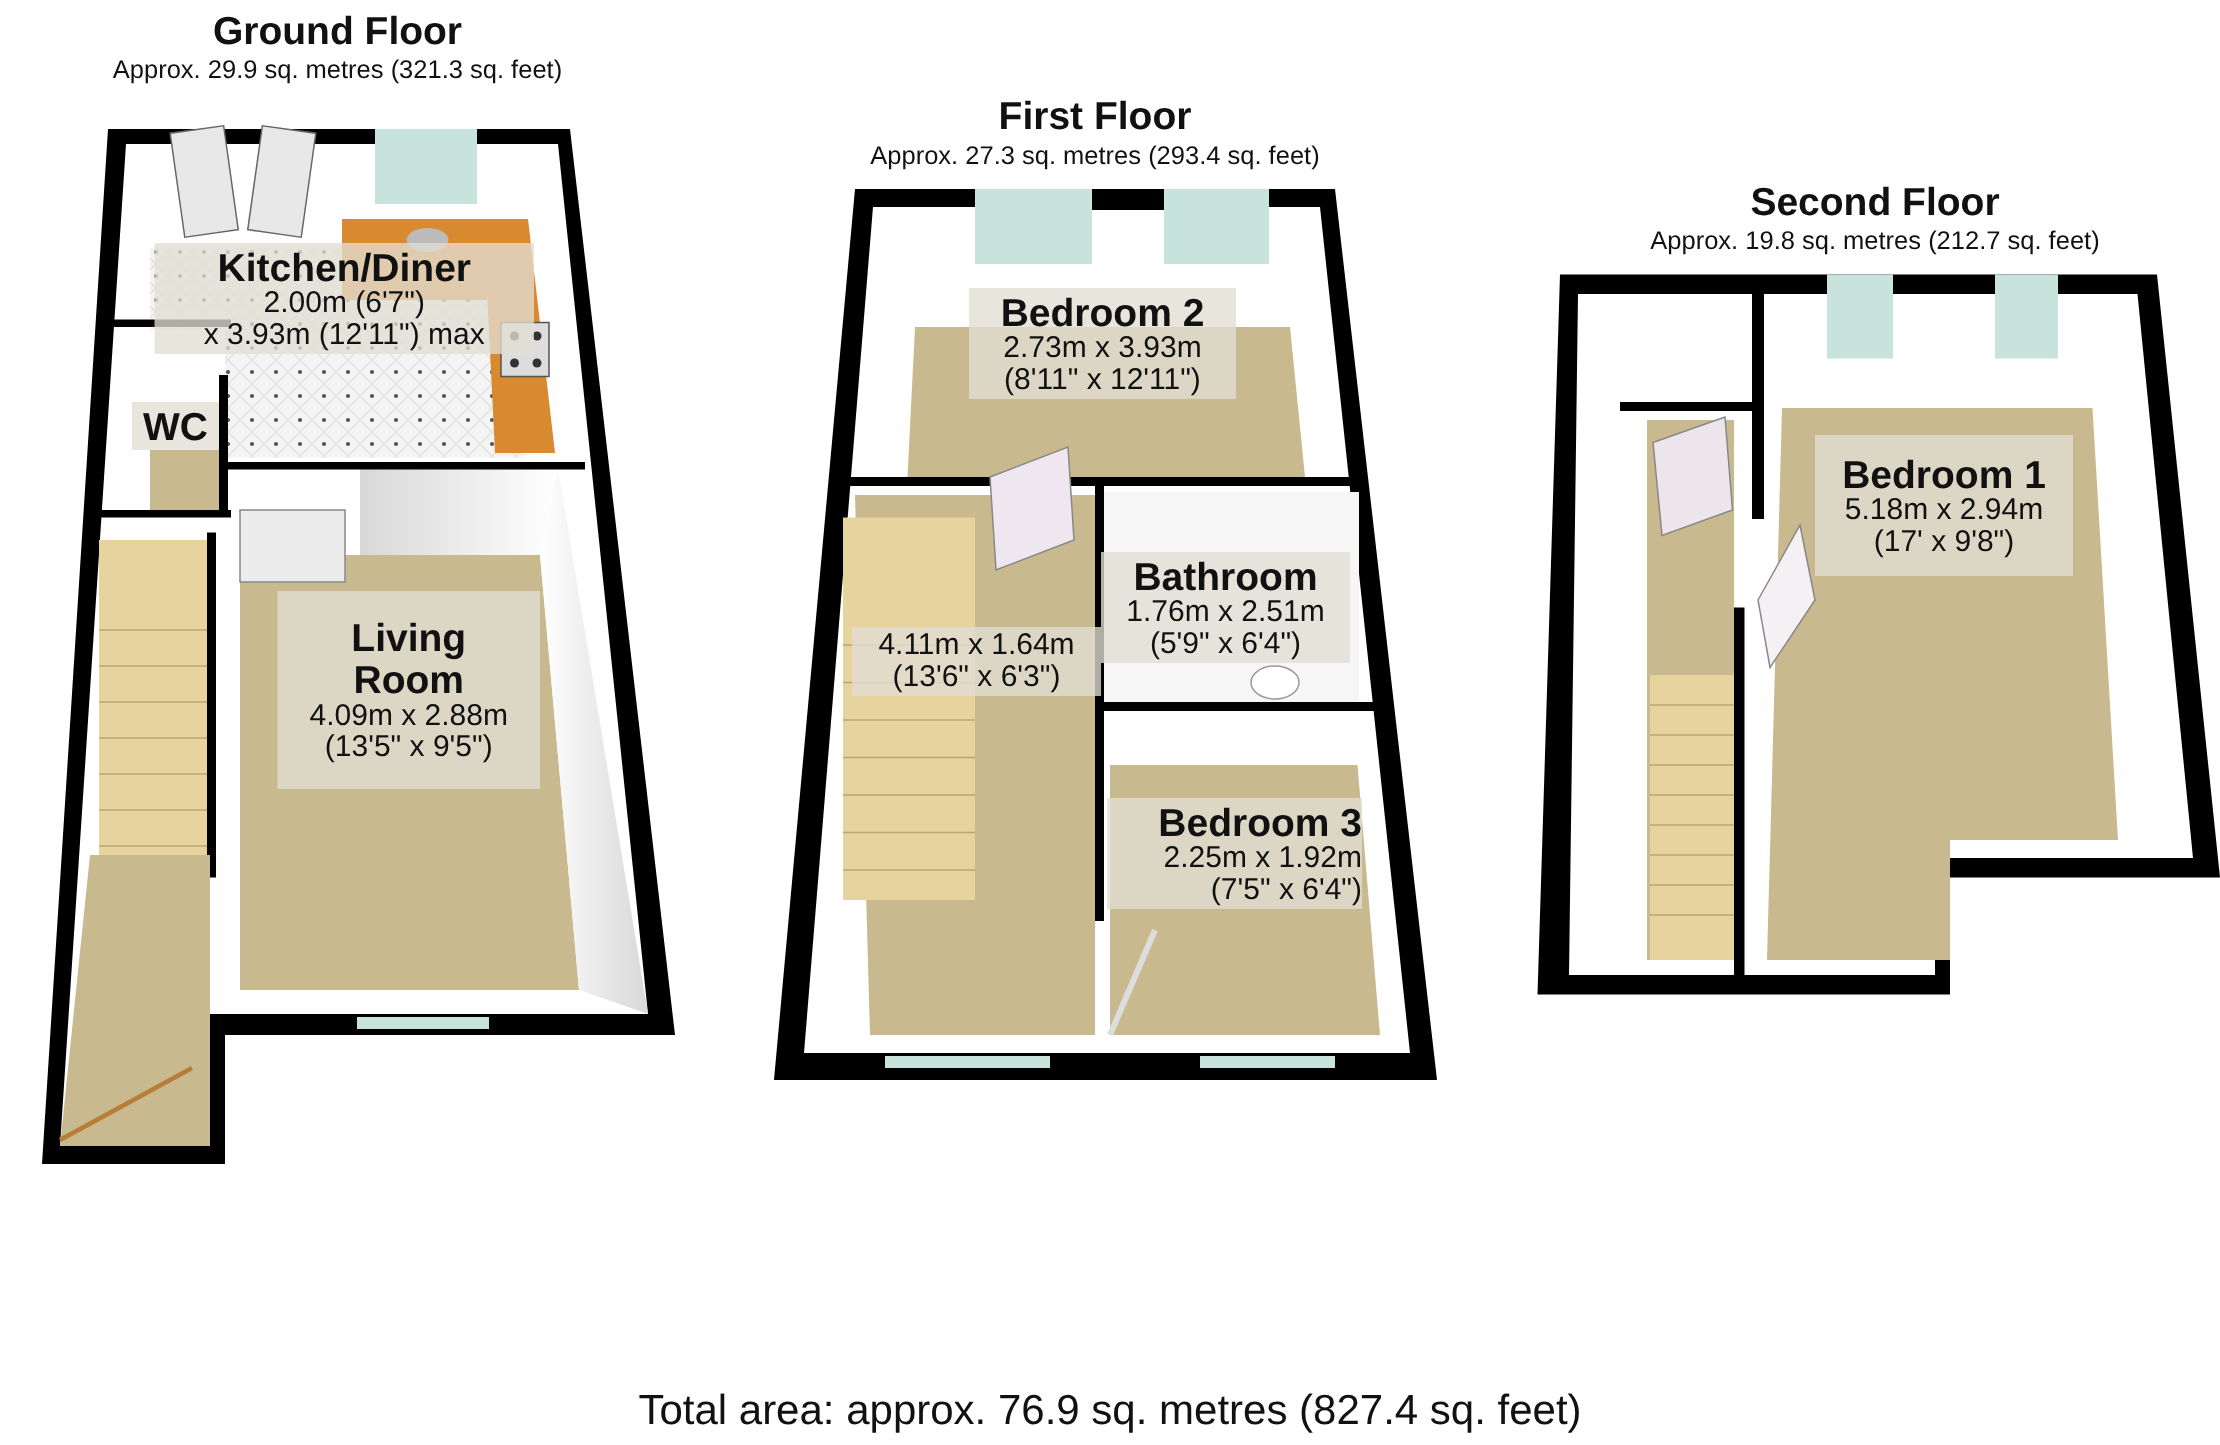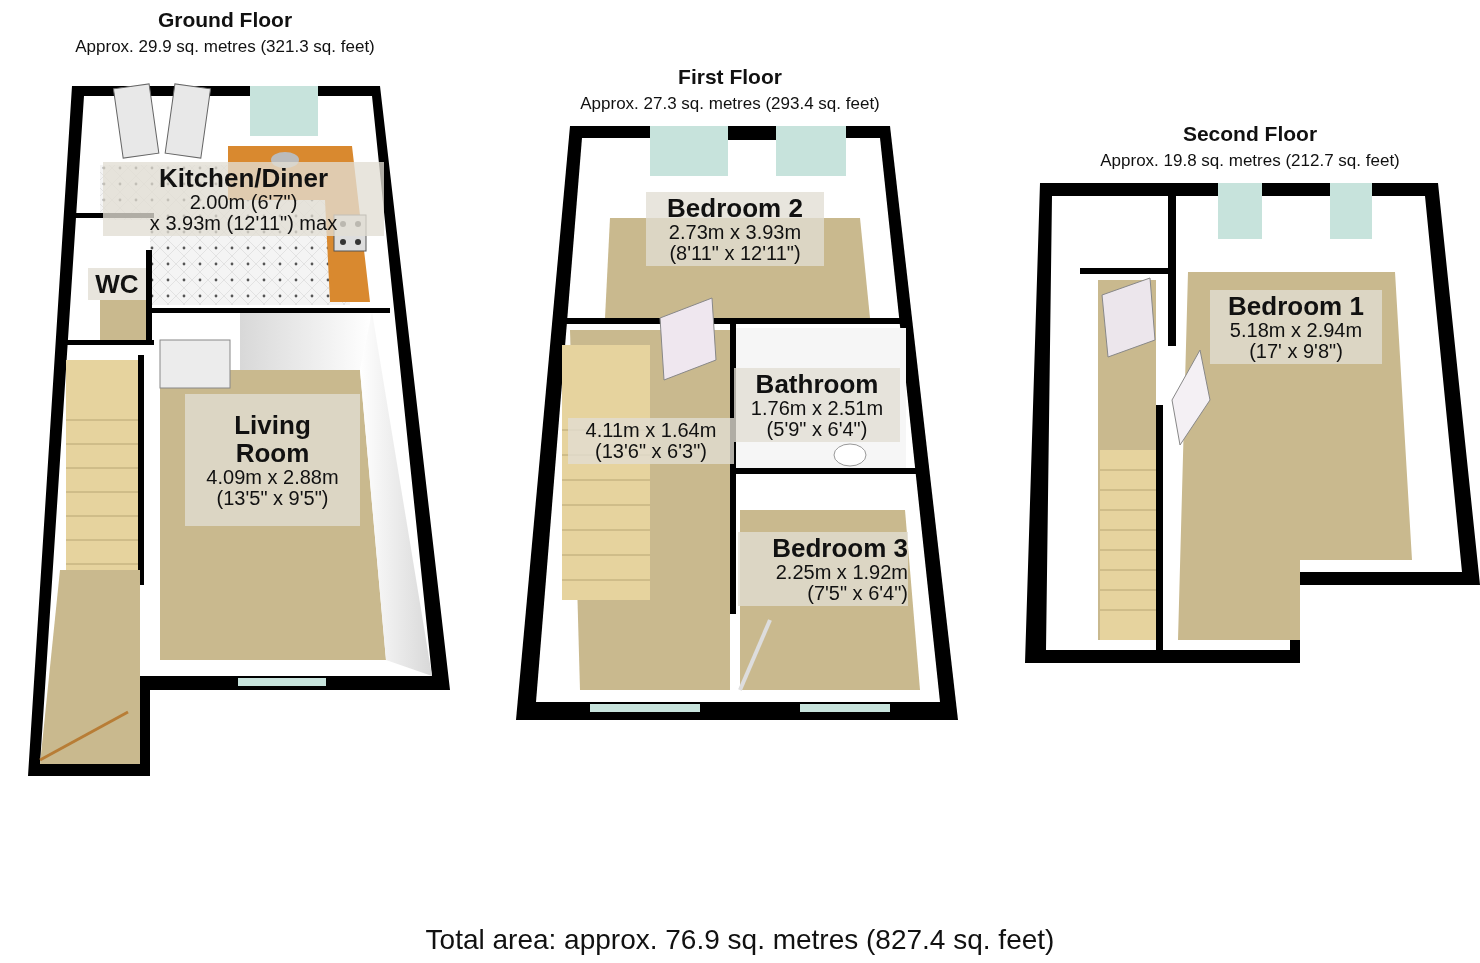--- a/index.html
+++ b/index.html
@@ -1,18 +1,18 @@
 <!DOCTYPE html>
 <html><head>
 <meta charset="utf-8">
 <style>
   html, body { margin:0; padding:0; background:#ffffff; }
   body { width:1480px; height:963px; position:relative; overflow:hidden; font-family:"Liberation Sans", sans-serif; color:#111; }
   .floor-head { position:absolute; text-align:center; }
-  .floor-title { font-weight:bold; font-size:21px; line-height:34px; color:#111; }
+  .floor-title { font-weight:bold; font-size:26px; line-height:34px; color:#111; }
   .floor-area { font-size:17px; line-height:20px; color:#111; }
   svg.plan { position:absolute; left:0; top:0; }
   .label-box { position:absolute; background:rgba(225,222,212,0.78); text-align:center; color:#111; }
   .room-name { font-weight:bold; font-size:26px; line-height:28px; }
   .room-dim { font-size:20px; line-height:21px; }
   .total { position:absolute; left:0; width:1480px; top:924px; text-align:center; font-size:28px; line-height:32px; color:#111; }
 </style>
 </head>
 <body>
 
@@ -161,21 +161,21 @@
       <line x1="1100" y1="590" x2="1156" y2="590" stroke="#b8a674"></line>
       <line x1="1100" y1="610" x2="1156" y2="610" stroke="#b8a674"></line>
     </g>
     <rect x="1156" y="405" width="7" height="255" fill="#000"></rect>
 
     <path d="M1102 295 L1150 278 L1155 340 L1108 357 Z" fill="#ece6ec" stroke="#888" stroke-width="1"></path>
     <path d="M1172 400 L1200 350 L1210 400 L1180 445 Z" fill="#f4f0f4" stroke="#888" stroke-width="1"></path>
   </g>
 </svg>
 
-<div class="label-box" style="left:103px; top:162px; width:245px; padding:2px 18px;">
+<div class="label-box" style="left:103px; top:162px; width:245px; padding:2px 4px;">
   <div class="room-name">Kitchen/Diner</div>
   <div class="room-dim">2.00m (6'7")</div>
   <div class="room-dim">x 3.93m (12'11") max</div>
 </div>
 <div class="label-box" style="left:88px; top:268px; width:58px; padding:2px 0;">
   <div class="room-name">WC</div>
 </div>
 <div class="label-box" style="left:185px; top:394px; width:175px; padding:17px 0;">
   <div class="room-name">Living</div>
   <div class="room-name">Room</div>
@@ -196,19 +196,19 @@
 <div class="label-box" style="left:568px; top:418px; width:166px; padding:2px 0;">
   <div class="room-dim">4.11m x 1.64m</div>
   <div class="room-dim">(13'6" x 6'3")</div>
 </div>
 <div class="label-box" style="left:738px; top:532px; width:170px; padding:2px 0;text-align:right;">
   <div class="room-name">Bedroom 3</div>
   <div class="room-dim">2.25m x 1.92m</div>
   <div class="room-dim">(7'5" x 6'4")</div>
 </div>
 
-<div class="label-box" style="left:1210px; top:290px; width:172px; padding:2px 0;">
+<div class="label-box" style="left:1210px; top:290px; width:172px; padding:12px 0;">
   <div class="room-name">Bedroom 1</div>
   <div class="room-dim">5.18m x 2.94m</div>
   <div class="room-dim">(17' x 9'8")</div>
 </div>
 
 <div class="total">Total area: approx. 76.9 sq. metres (827.4 sq. feet)</div>
 
 </body></html>

